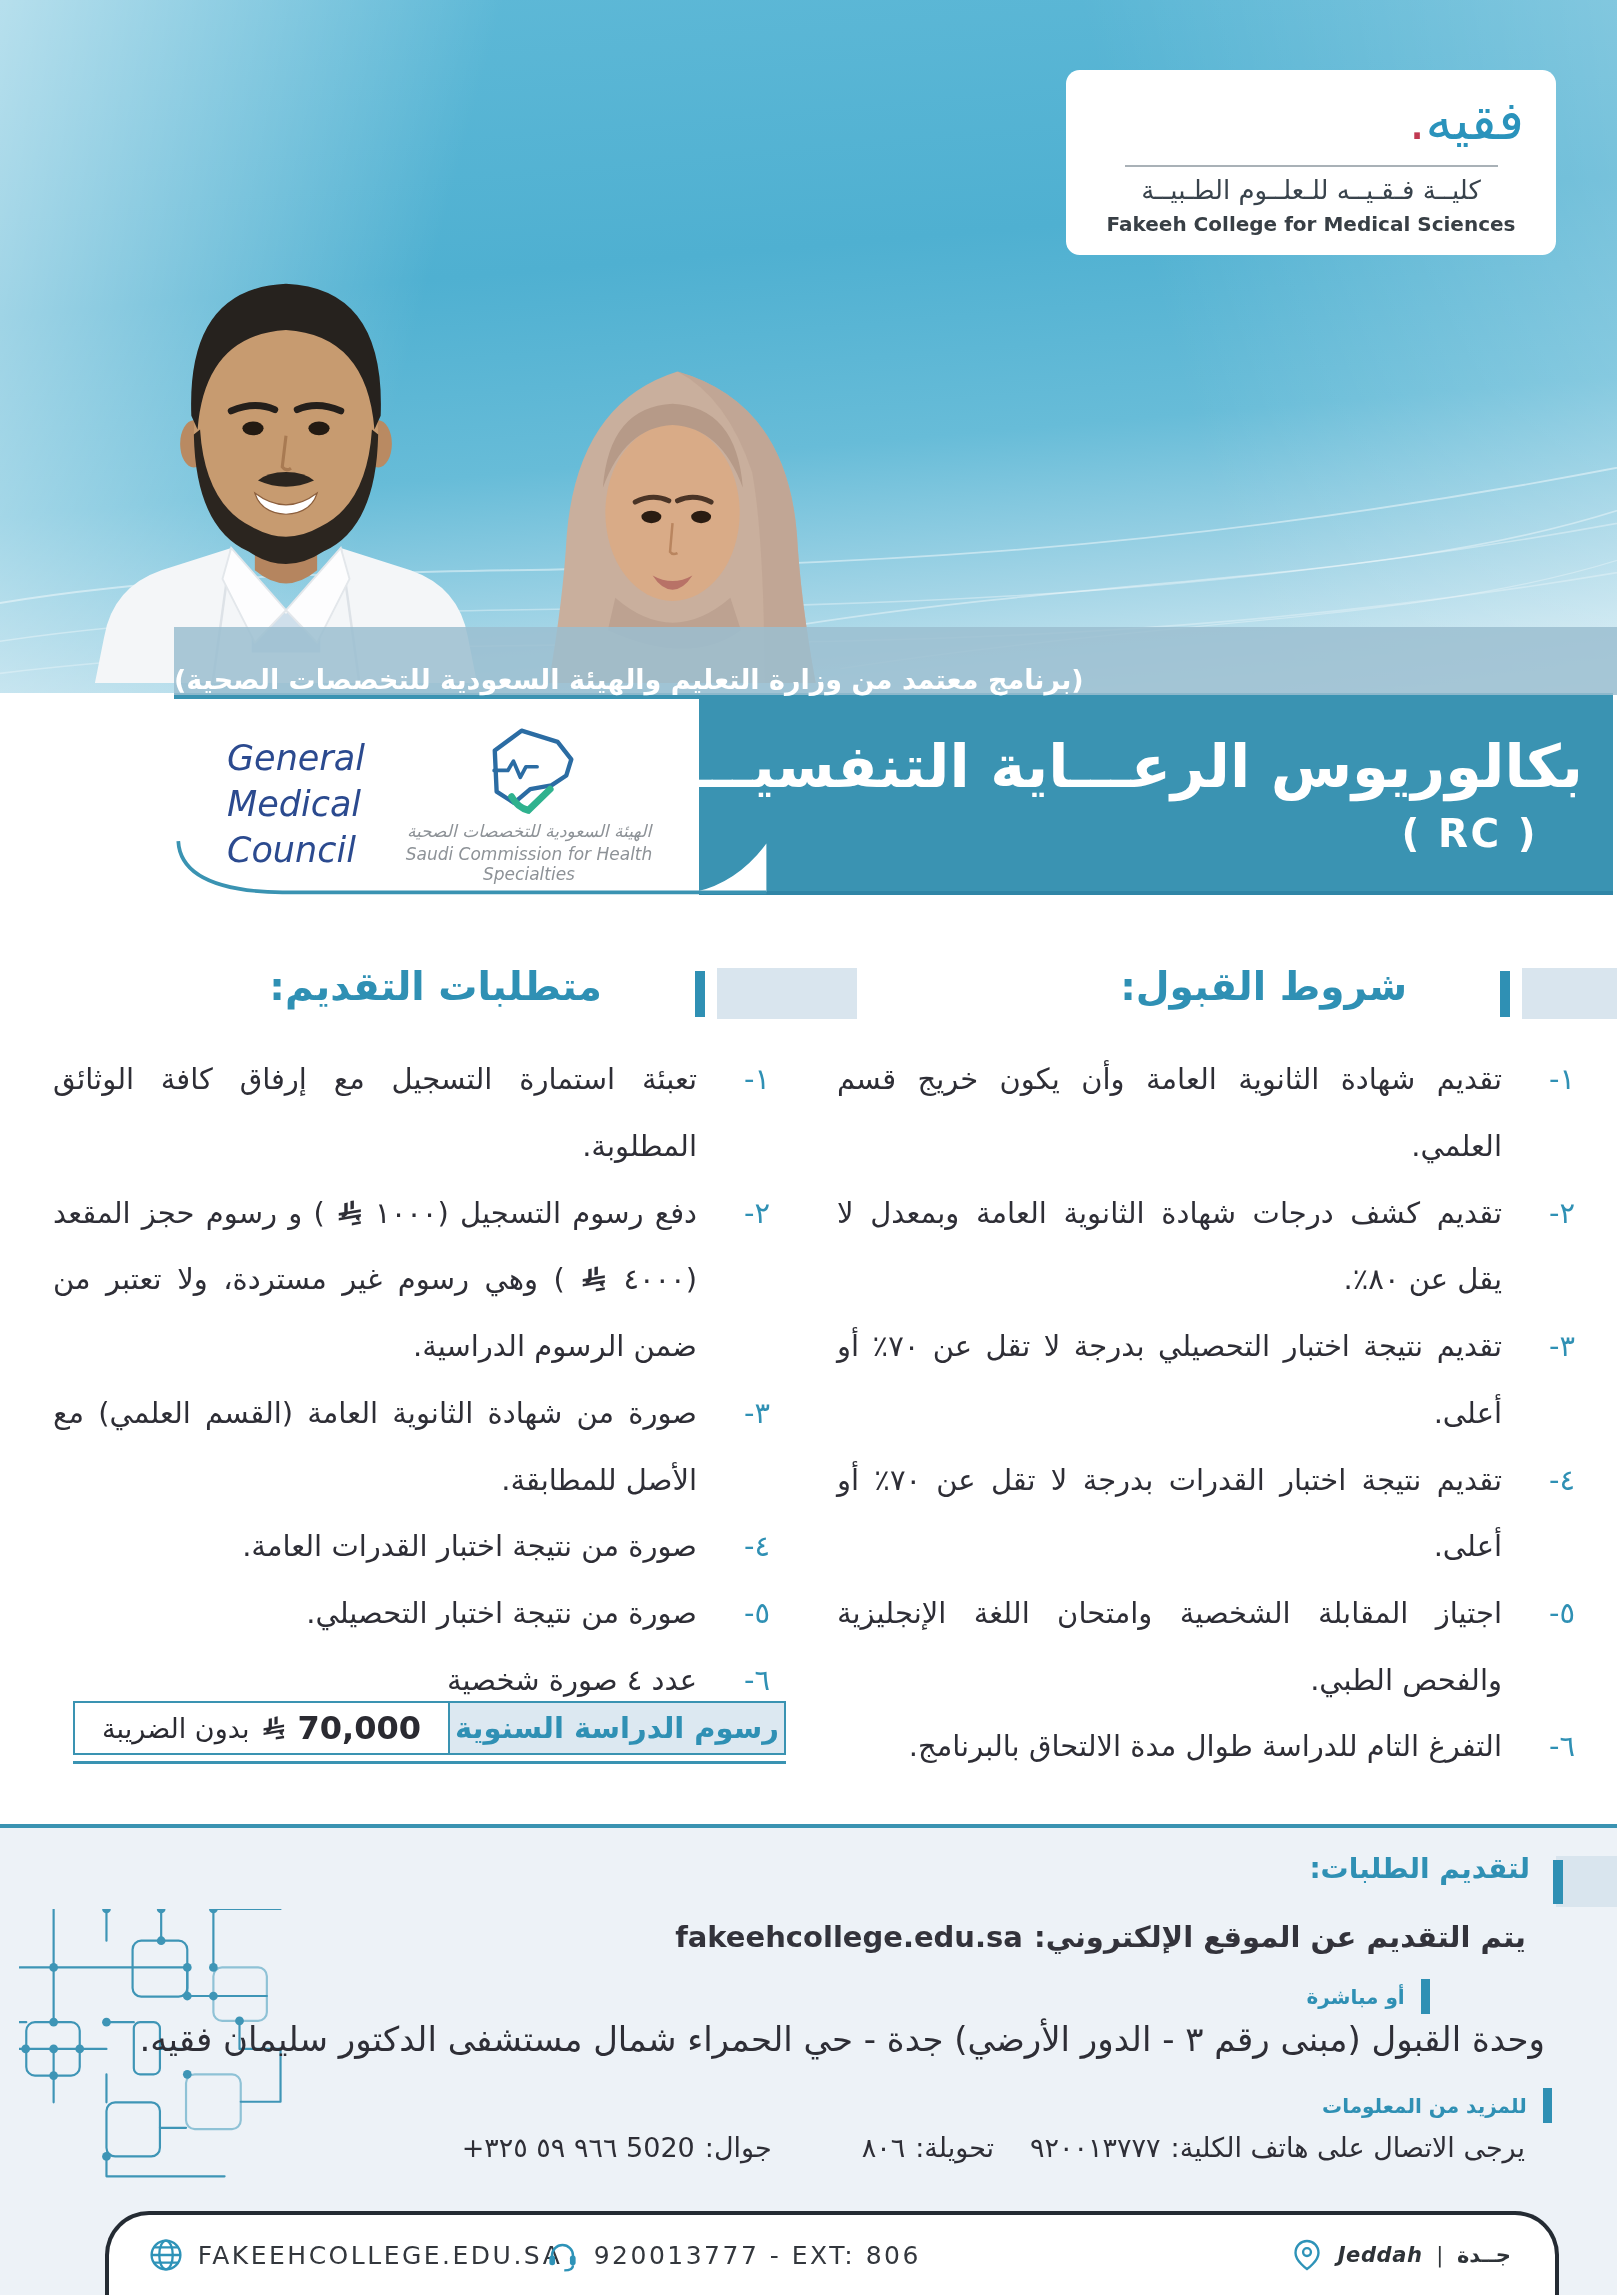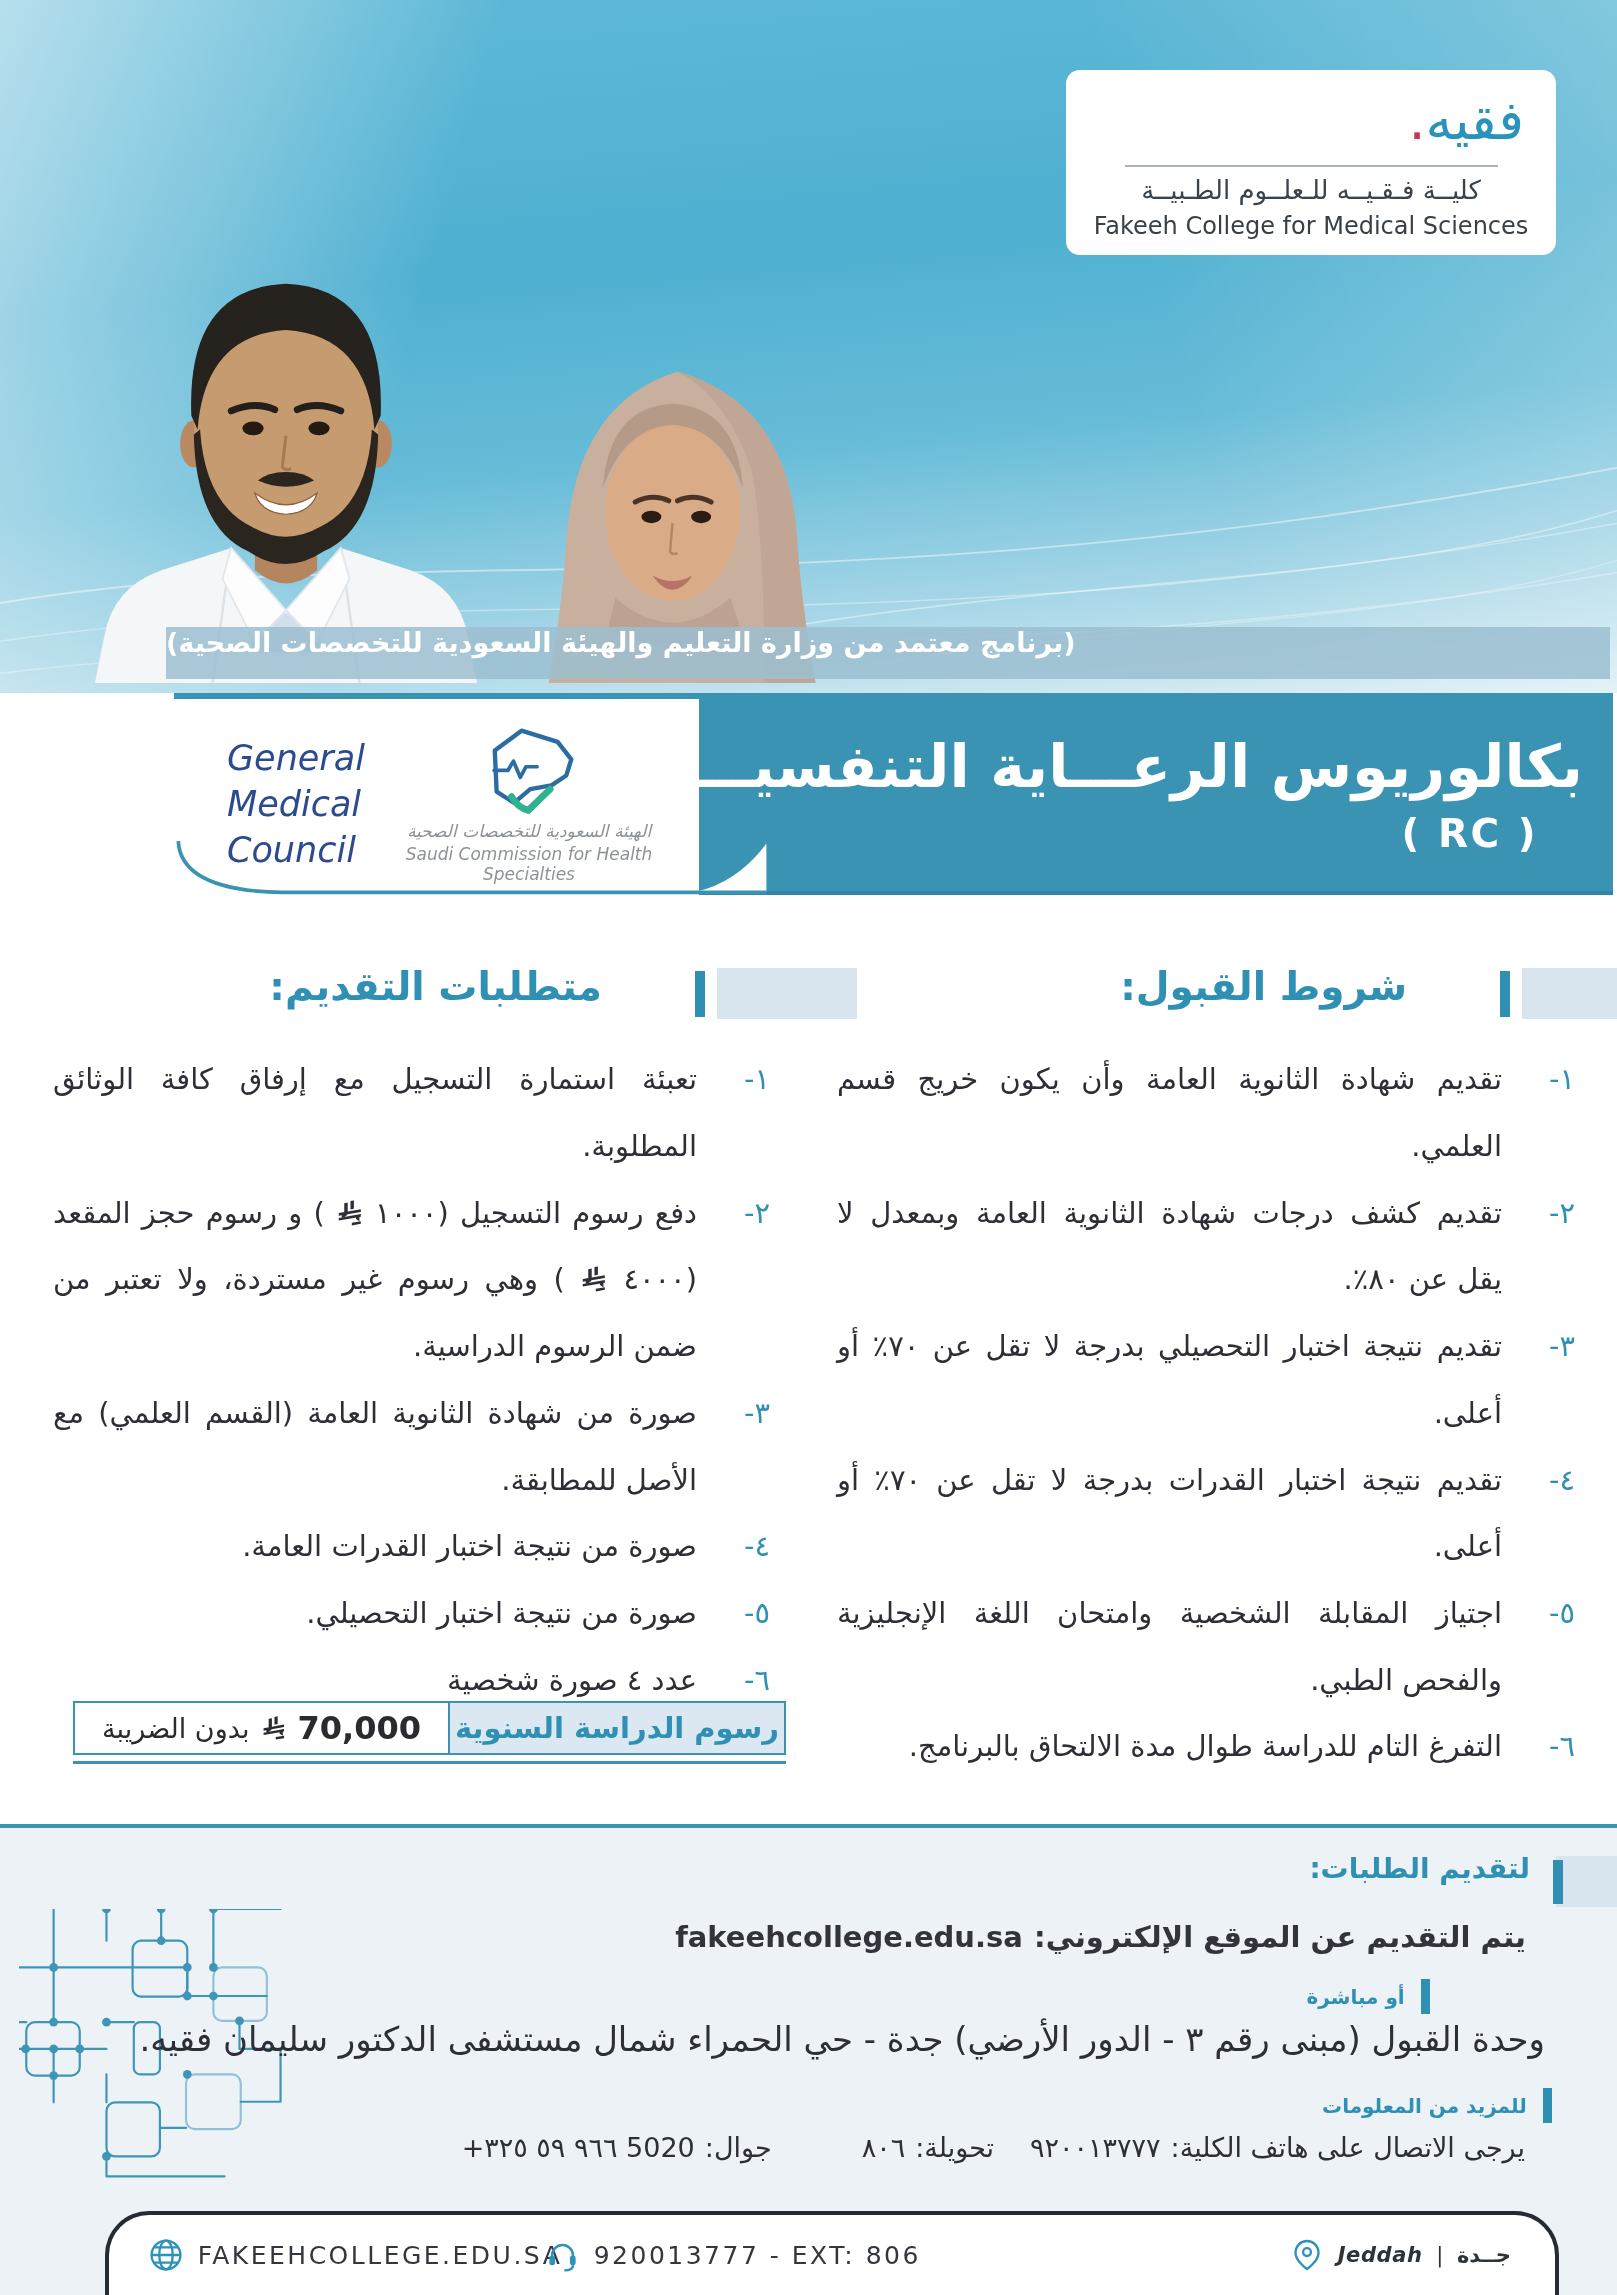--- a/index.html
+++ b/index.html
@@ -12,36 +12,36 @@
   .page{position:relative;width:1618px;height:2295px;background:#fff;overflow:hidden;}
 
   
   .hero{position:absolute;left:0;top:0;width:1618px;height:693px;
     background:linear-gradient(175deg,#5fb9d7 0%,#4fb0d1 38%,#67bcd8 62%,#a6d6e7 82%,#dff0f6 100%);}
   .hero-light{position:absolute;left:0;top:0;width:100%;height:100%;
     background:linear-gradient(105deg,rgba(255,255,255,.55) 0%,rgba(255,255,255,0) 28%),
                linear-gradient(255deg,rgba(255,255,255,.25) 0%,rgba(255,255,255,0) 30%);}
   .photo-wrap{position:absolute;left:0;top:0;width:1618px;height:683px;overflow:hidden;}
   .waves{position:absolute;left:0;top:0;}
-  .band{position:absolute;left:166px;top:627px;width:1444px;height:52px;
-    background:rgba(155,190,208,.85);display:flex;align-items:flex-start;justify-content:flex-end;
+  .band{position:absolute;left:174px;top:627px;width:1444px;height:68px;
+    background:rgba(155,190,208,.85);display:flex;align-items:flex-end;justify-content:flex-end;
     direction:rtl;padding-right:230px;z-index:5;}
   .band span{color:#fff;font-weight:bold;font-size:27px;letter-spacing:0;}
 
   
   .logo-card{position:absolute;left:1066px;top:70px;width:490px;height:185px;background:#fff;
     border-radius:13.7px;z-index:6;}
   .wordmark{position:absolute;right:32px;top:18.7px;direction:rtl;font-size:54px;font-weight:normal;
     color:var(--blue-logo);letter-spacing:1.2px;}
   .wordmark .dot{color:var(--red-dot);}
   .logo-divider{position:absolute;left:59px;top:95px;width:373px;height:1.9px;background:#a9b1b7;}
   .college-ar{position:absolute;left:0;top:105px;width:100%;text-align:center;direction:rtl;
     font-size:26px;color:#39434c;}
   .college-en{position:absolute;left:0;top:142px;width:100%;text-align:center;
-    font-size:24px;font-weight:normal;color:#383f45;}
+    font-size:20px;font-weight:bold;color:#383f45;}
 
   
   .gmc-card{position:absolute;left:174px;top:693px;width:525px;height:202px;background:#fff;
     border-top:6.2px solid var(--teal);z-index:4;font-style:italic;}
   .gmc-text{position:absolute;left:53px;top:36px;font-size:35px;line-height:1.32;color:var(--gmc-blue);
     font-weight:500;}
   .scfhs{position:absolute;left:187px;top:18.7px;width:336px;text-align:center;}
   .scfhs svg{display:block;margin:0 auto;}
   .scfhs-ar{font-size:17px;color:var(--gray);direction:rtl;margin-top:3.7px;}
   .scfhs-en{font-size:17px;color:var(--gray);margin-top:2.5px;}

